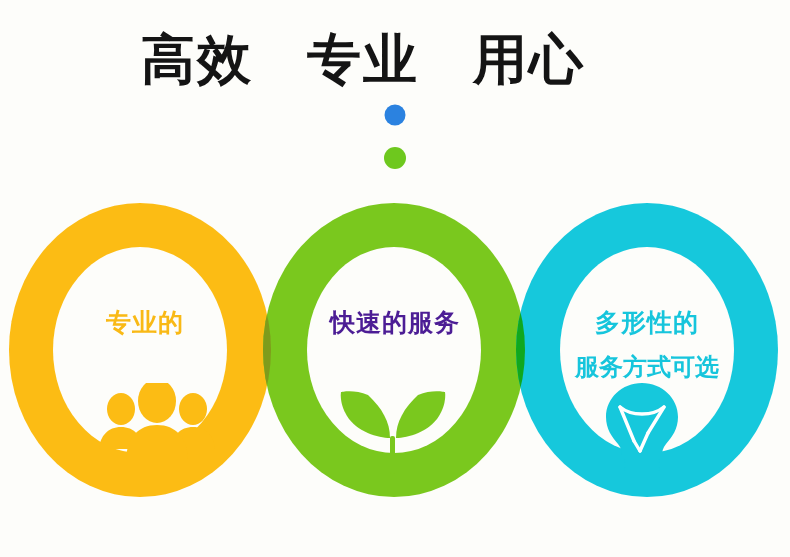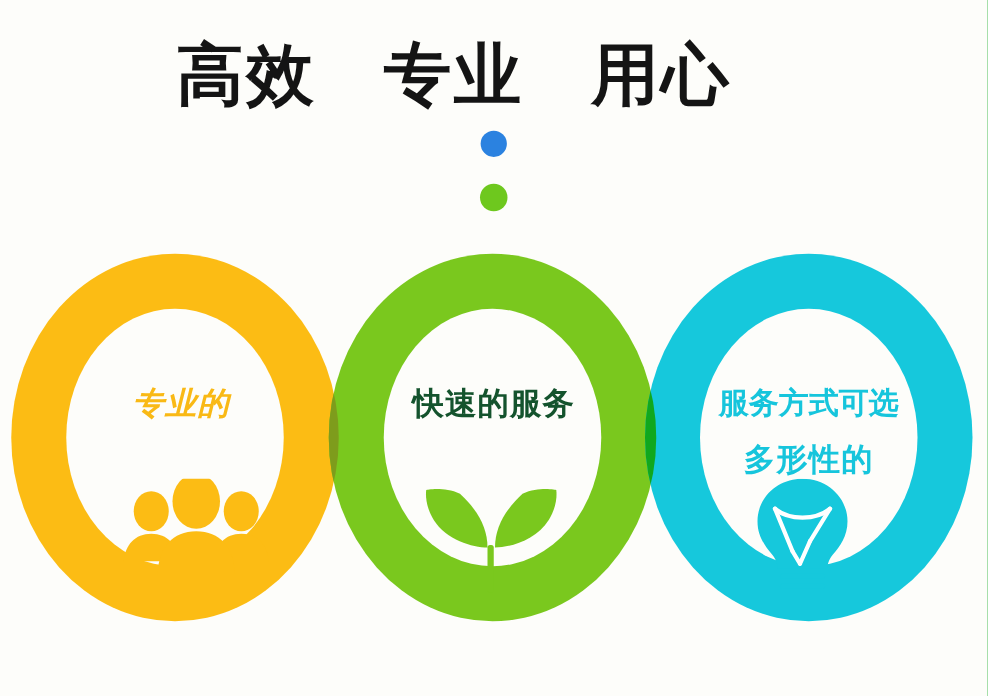--- a/index.html
+++ b/index.html
@@ -79,27 +79,26 @@
   }
   .caption .cap-line {
     display: block;
   }
 
   #caption-1 {
     left: 45px;
     top: 300px;
     width: 200px;
     color: #f9b915;
-    font-style: italic;
   }
   #caption-2 {
     left: 295px;
     top: 300px;
     width: 200px;
-    color: #14532d;
+    color: #4c1d95;
   }
   #caption-3 {
     left: 536px;
     top: 300px;
     width: 222px;
     color: #16c5dc;
   }
   #caption-3 .cap-line-wide {
     font-size: 24px;
     letter-spacing: 0px;
@@ -201,22 +200,22 @@
 
   <div class="caption" id="caption-1">
     <span class="cap-line">专业的</span>
   </div>
 
   <div class="caption" id="caption-2">
     <span class="cap-line">快速的服务</span>
   </div>
 
   <div class="caption" id="caption-3">
+    <span class="cap-line">多形性的</span>
     <span class="cap-line cap-line-wide">服务方式可选</span>
-    <span class="cap-line">多形性的</span>
   </div>
 
   <svg class="ring-icon" id="icon-people" viewBox="0 0 122 78">
     <g fill="#fcbc14">
       <ellipse cx="25" cy="26" rx="14" ry="16"></ellipse>
       <path d="M25 44c-13 0-21 9-22 22h44c-1-13-9-22-22-22z"></path>
       <ellipse cx="97" cy="26" rx="14" ry="16"></ellipse>
       <path d="M97 44c-13 0-21 9-22 22h44c-1-13-9-22-22-22z"></path>
       <ellipse cx="61" cy="18" rx="19" ry="22"></ellipse>
       <path d="M61 42c-19 0-30 13-31 34h62c-1-21-12-34-31-34z"></path>

